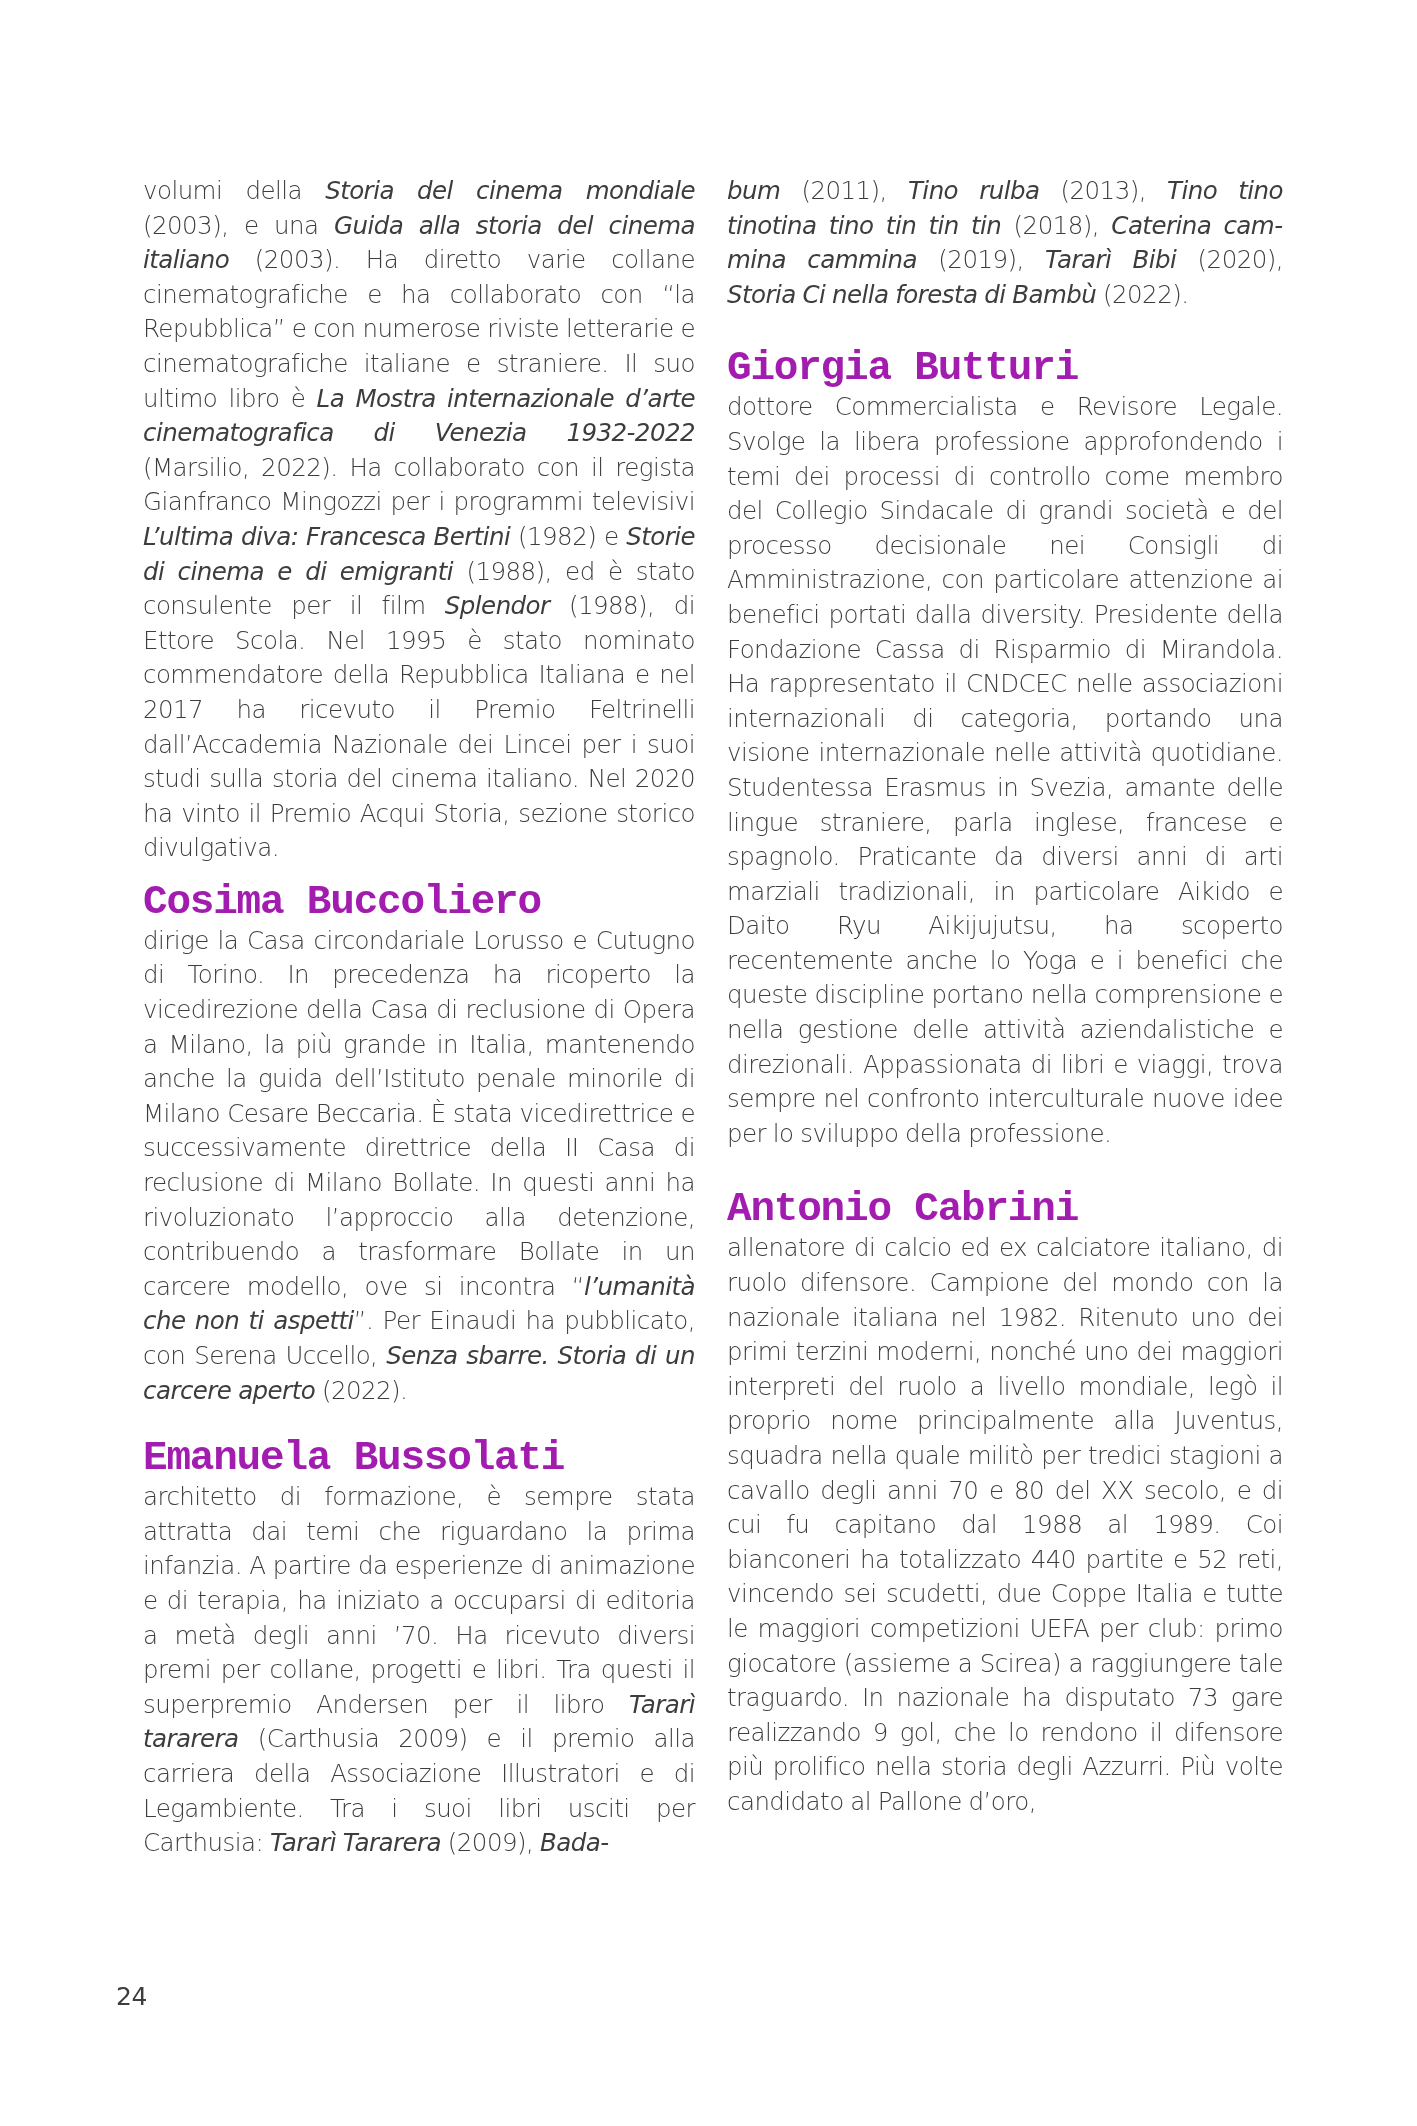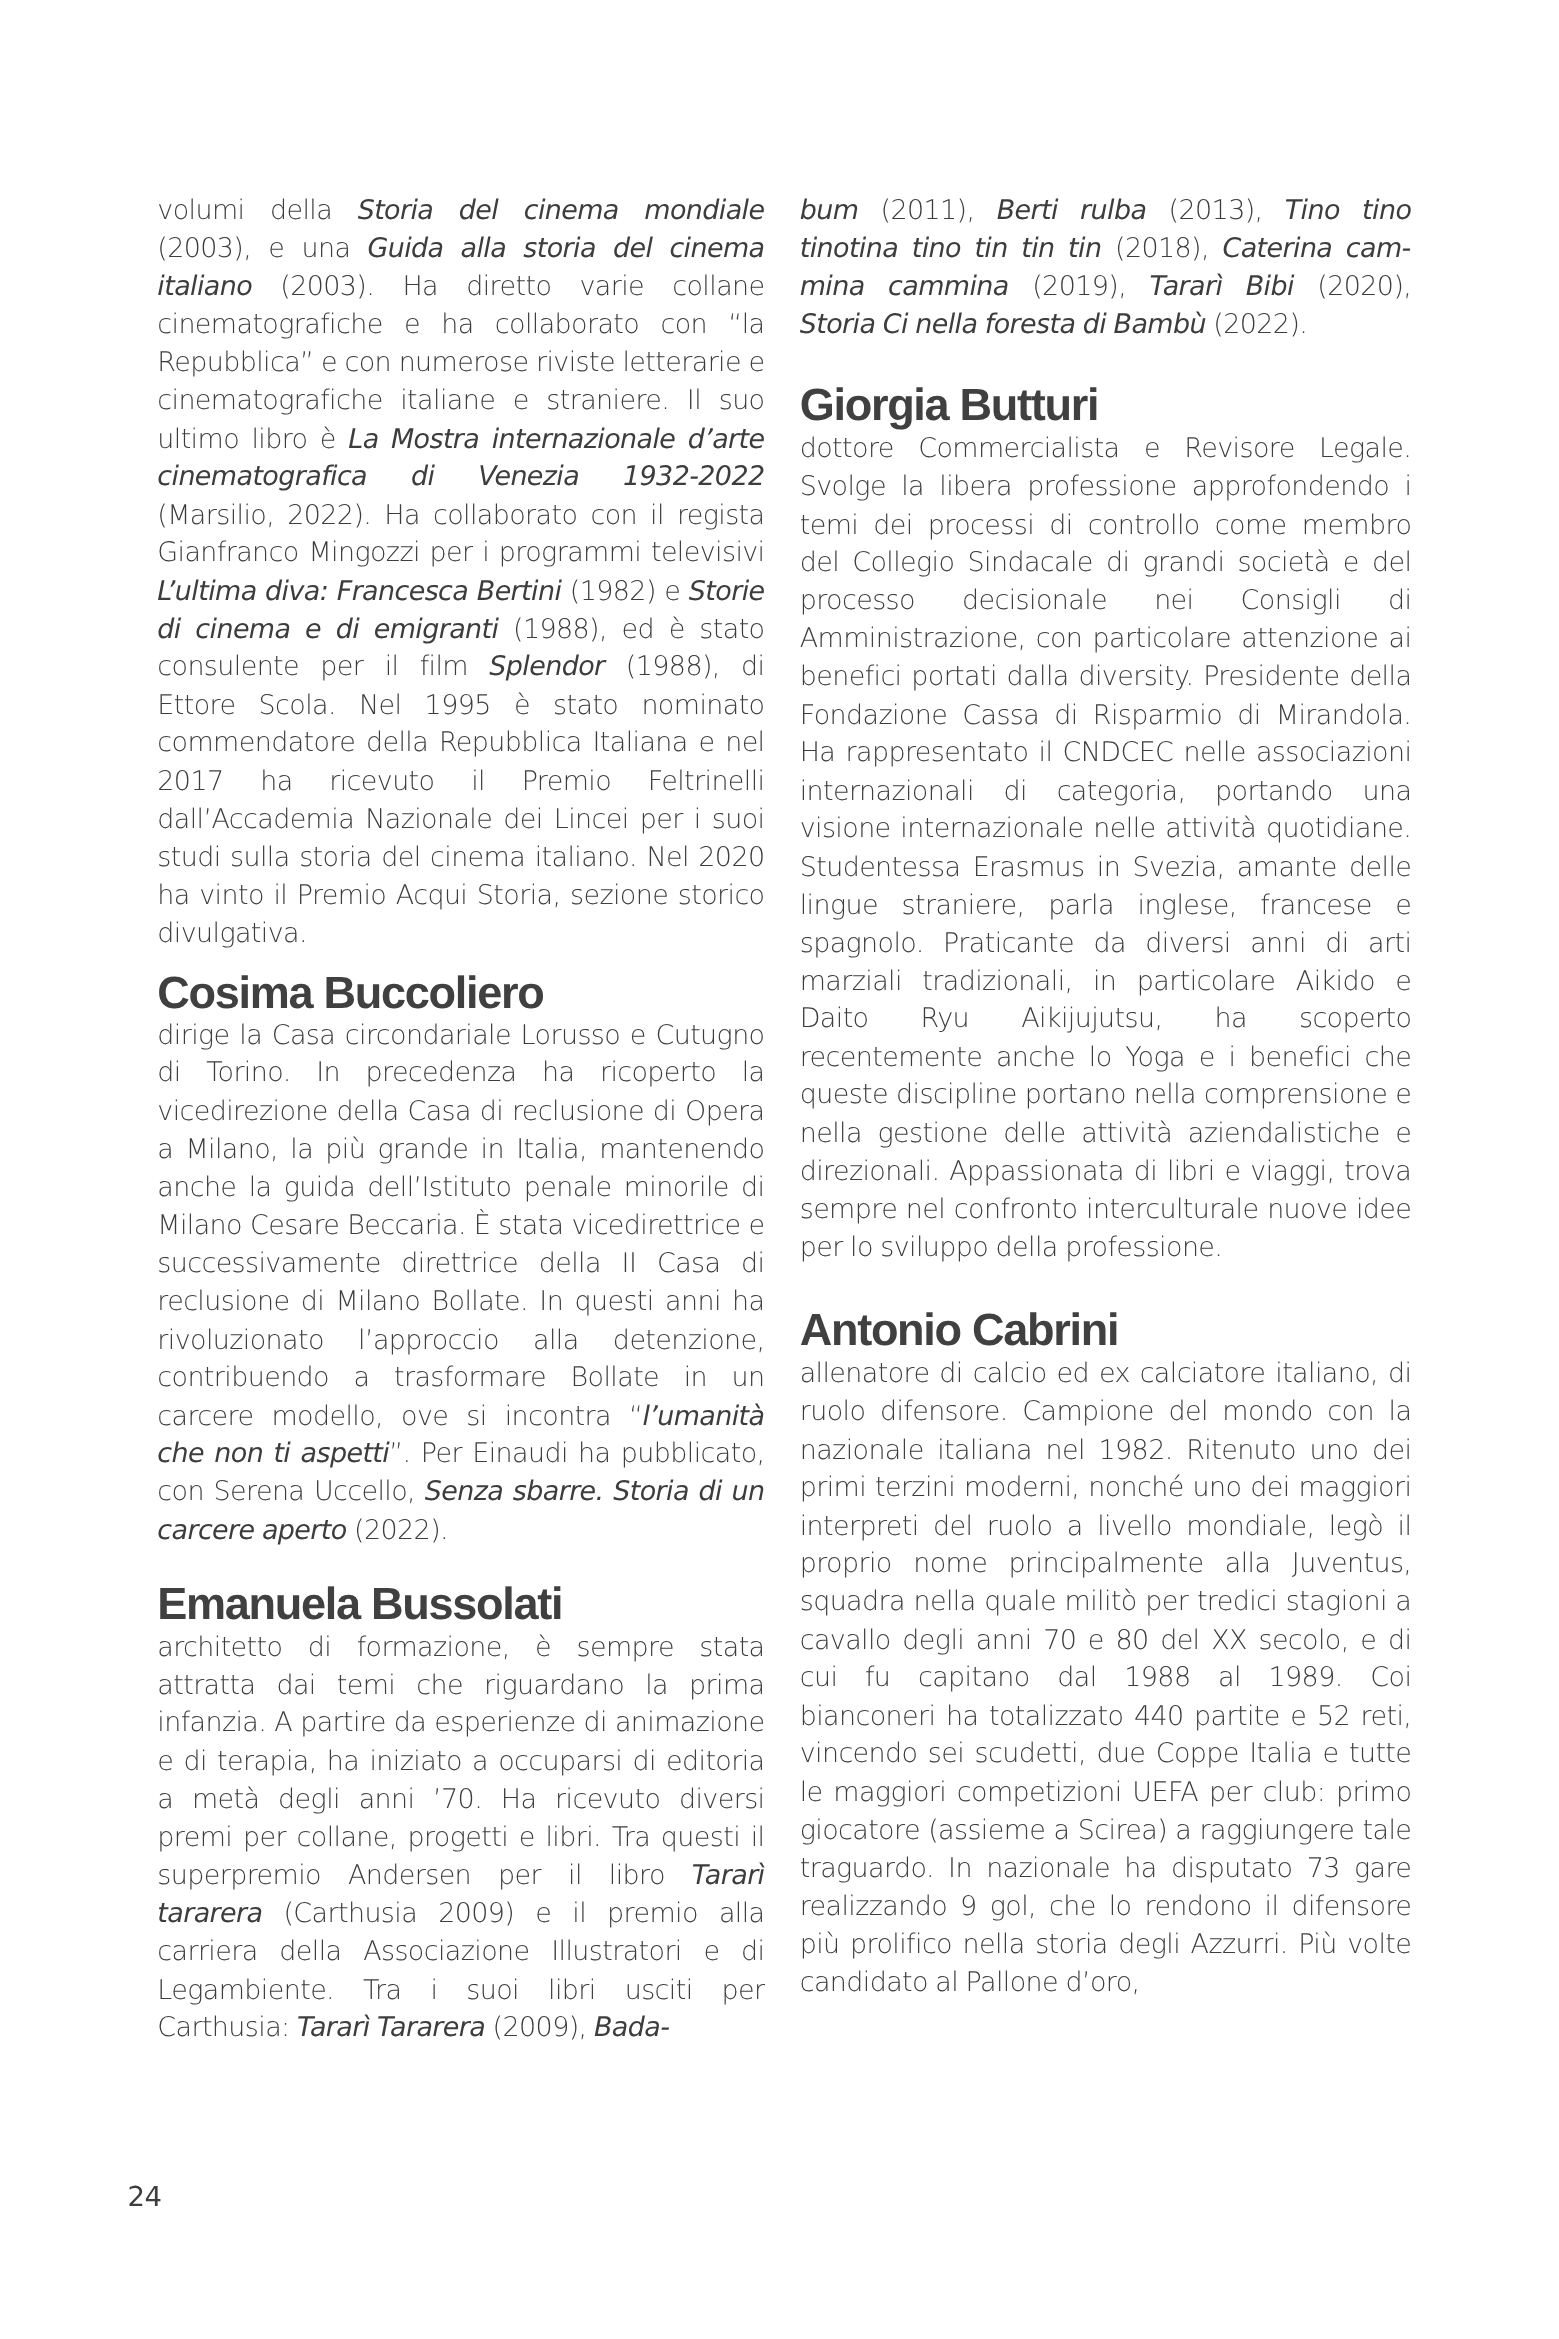--- a/index.html
+++ b/index.html
@@ -39,22 +39,22 @@
       word-spacing: -0.5px;
       font-weight: 300;
       color: #3d3d3d;
     }
     .para em {
       font-style: italic;
     }
     .entry { margin: 0; }
     .entry-name {
       margin: 0;
-      color: #404040;
-      font-family: Liberation Sans, sans-serif;
+      color: #a21caf;
+      font-family: Liberation Mono, monospace;
       font-weight: bold;
       font-size: 41px;
       line-height: 44px;
       letter-spacing: -1.2px;
     }
     .gap-before-heading { margin-top: 26px; }
 
     .page-number {
       position: absolute;
       left: 116px;
@@ -77,21 +77,21 @@
       <p class="para">dirige la Casa circondariale Lorusso e Cu­tugno di Torino. In precedenza ha ricoperto la vicedirezione della Casa di reclusione di Opera a Milano, la più grande in Italia, man­tenendo anche la guida dell’Istituto penale minorile di Milano Cesare Beccaria. È stata vicedirettrice e successivamente direttrice della II Casa di reclusione di Milano Bollate. In questi anni ha rivoluzionato l’approccio alla detenzione, contribuendo a trasfor­mare Bollate in un carcere modello, ove si incontra “<em>l’umanità che non ti aspetti</em>”. Per Einaudi ha pubblicato, con Serena Uccello, <em>Senza sbarre. Storia di un carcere aperto</em> (2022).</p>
     </div>
 
     <div class="entry gap-before-heading" style="margin-top:28px;">
       <h2 class="entry-name">Emanuela Bussolati</h2>
       <p class="para">architetto di formazione, è sempre stata attratta dai temi che riguardano la prima infanzia. A partire da esperienze di anima­zione e di terapia, ha iniziato a occuparsi di editoria a metà degli anni ’70. Ha ricevuto diversi premi per collane, progetti e libri. Tra questi il superpremio Andersen per il libro <em>Tararì tararera</em> (Carthusia 2009) e il premio alla carriera della Associazione Illustratori e di Legambiente. Tra i suoi libri usciti per Carthusia: <em>Tararì Tararera</em> (2009), <em>Bada-</em></p>
     </div>
   </div>
 
   <div class="column col-right">
-    <p class="para"><em>bum</em> (2011), <em>Berti rulba</em> (2013), <em>Tino tino tinotina tino tin tin tin</em> (2018), <em>Caterina cam­mina cammina</em> (2019), <em>Tararì Bibi</em> (2020), <em>Storia Ci nella foresta di Bambù</em> (2022).</p>
+    <p class="para"><em>bum</em> (2011), <em>Tino rulba</em> (2013), <em>Tino tino tinotina tino tin tin tin</em> (2018), <em>Caterina cam­mina cammina</em> (2019), <em>Tararì Bibi</em> (2020), <em>Storia Ci nella foresta di Bambù</em> (2022).</p>
 
     <div class="entry gap-before-heading" style="margin-top:34px;">
       <h2 class="entry-name">Giorgia Butturi</h2>
       <p class="para">dottore Commercialista e Revisore Le­gale. Svolge la libera professione appro­fondendo i temi dei processi di controllo come membro del Collegio Sindacale di grandi società e del processo decisionale nei Consigli di Amministrazione, con parti­colare attenzione ai benefici portati dalla diversity. Presidente della Fondazione Cassa di Risparmio di Mirandola. Ha rap­presentato il CNDCEC nelle associazioni internazionali di categoria, portando una visione internazionale nelle attività quo­tidiane. Studentessa Erasmus in Svezia, amante delle lingue straniere, parla in­glese, francese e spagnolo. Praticante da diversi anni di arti marziali tradizionali, in particolare Aikido e Daito Ryu Aikijujutsu, ha scoperto recentemente anche lo Yoga e i benefici che queste discipline portano nella comprensione e nella gestione delle attività aziendalistiche e direzionali. Ap­passionata di libri e viaggi, trova sempre nel confronto interculturale nuove idee per lo sviluppo della professione.</p>
     </div>
 
     <div class="entry gap-before-heading" style="margin-top:36px;">
       <h2 class="entry-name">Antonio Cabrini</h2>
       <p class="para">allenatore di calcio ed ex calciatore italia­no, di ruolo difensore. Campione del mondo con la nazionale italiana nel 1982. Ritenuto uno dei primi terzini moderni, nonché uno dei maggiori interpreti del ruolo a livello mondiale, legò il proprio nome principal­mente alla Juventus, squadra nella quale militò per tredici stagioni a cavallo degli anni 70 e 80 del XX secolo, e di cui fu ca­pitano dal 1988 al 1989. Coi bianconeri ha totalizzato 440 partite e 52 reti, vincendo sei scudetti, due Coppe Italia e tutte le mag­giori competizioni UEFA per club: primo giocatore (assieme a Scirea) a raggiungere tale traguardo. In nazionale ha disputato 73 gare realizzando 9 gol, che lo rendono il difensore più prolifico nella storia degli Az­zurri. Più volte candidato al Pallone d’oro,</p>
     </div>

